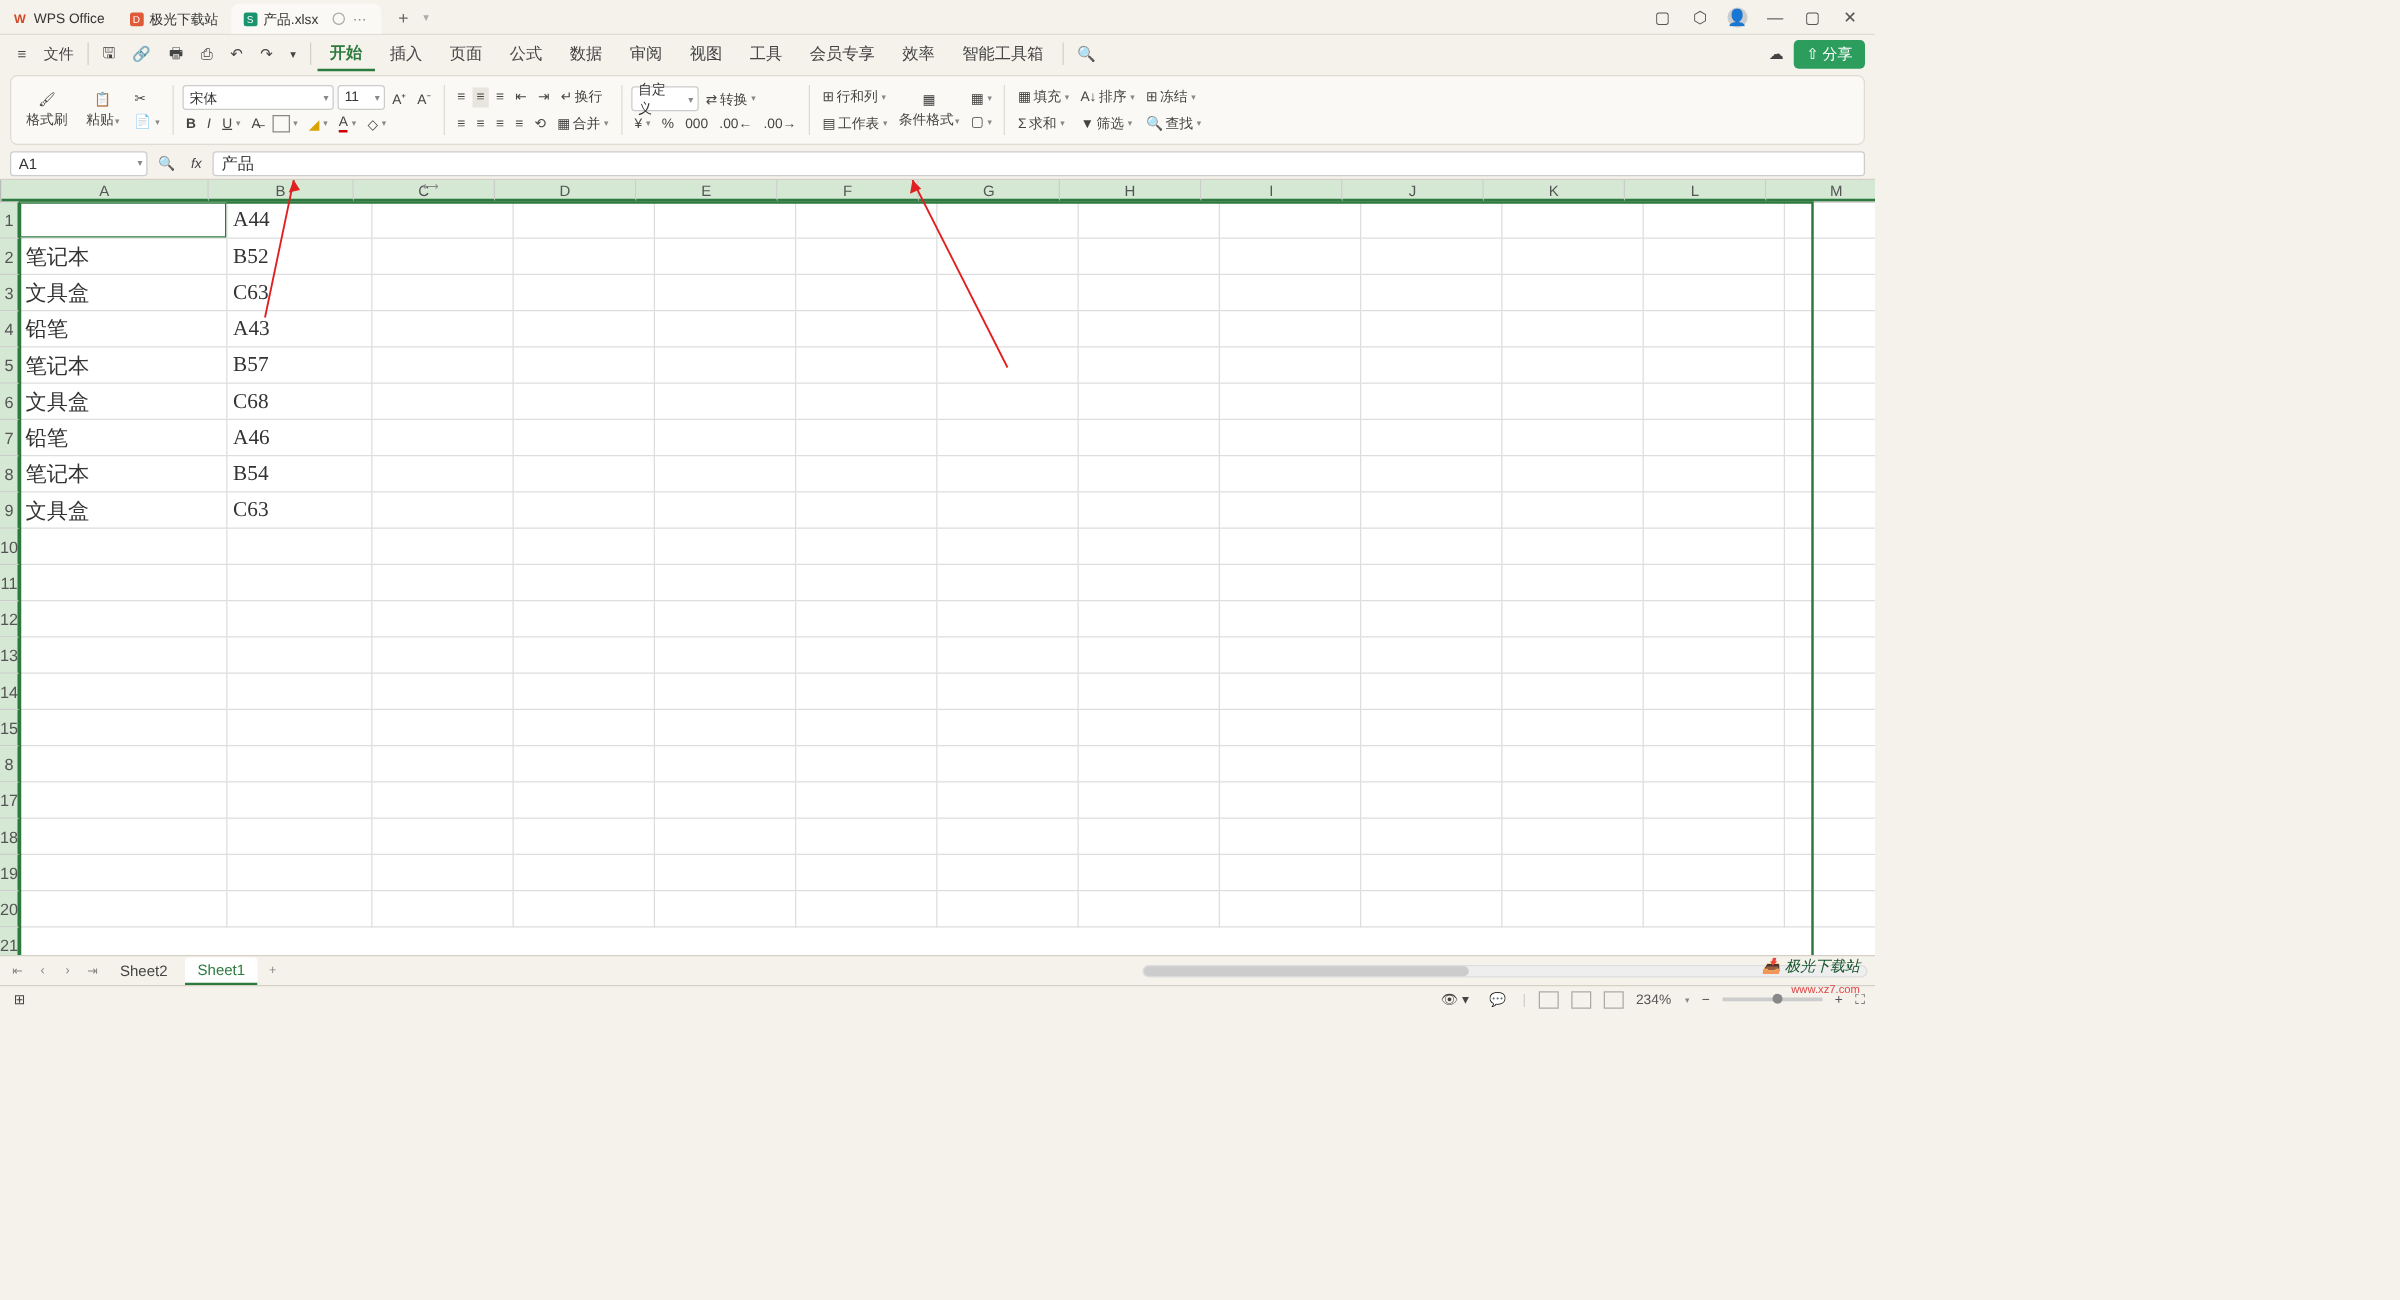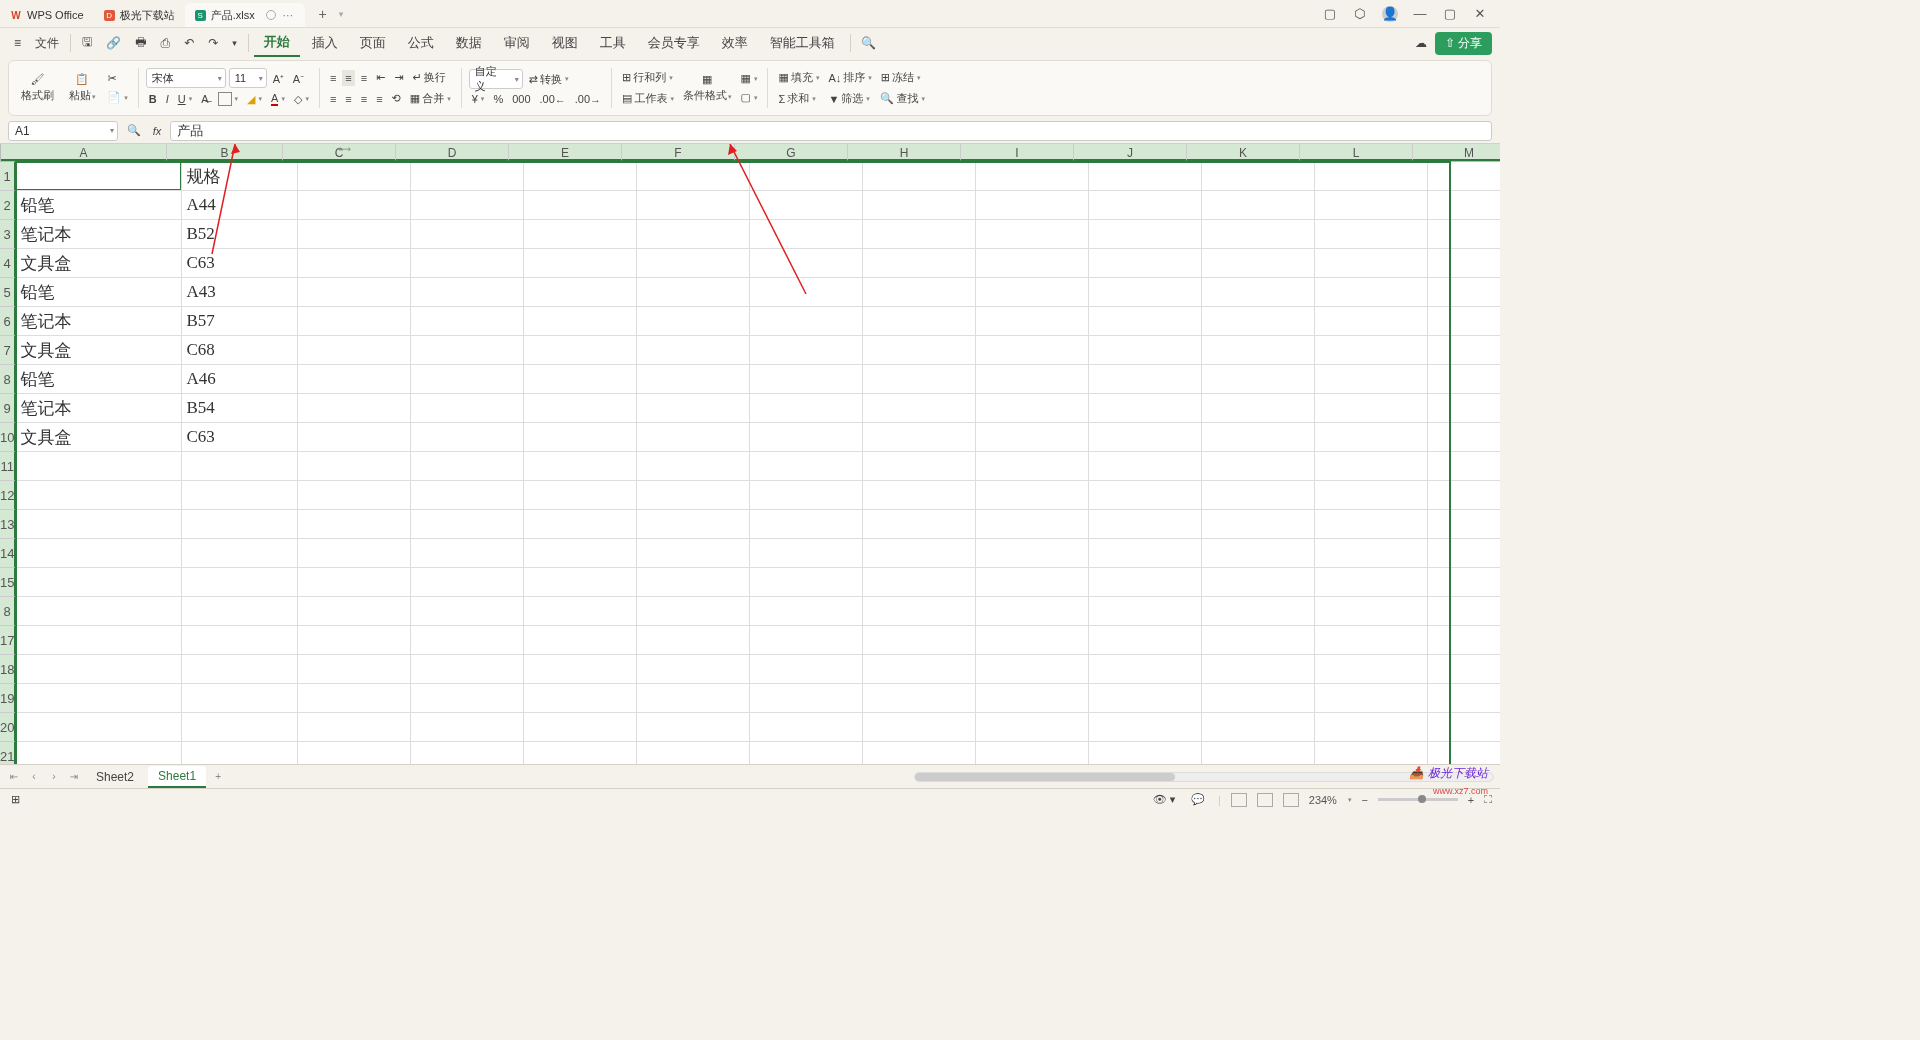--- a/index.html
+++ b/index.html
@@ -78,21 +78,21 @@
 .nav-btn { width: 16px; text-align: center; color: #888; cursor: pointer; font-size: 10px; }
 .sheet-tab { padding: 3px 10px; font-size: 12px; cursor: pointer; border-radius: 3px 3px 0 0; color: #444; }
 .sheet-tab.active { background: white; color: #2d7a3e; border-bottom: 2px solid #2d7a3e; font-weight: 500; }
 
 .status-bar { height: 22px; display: flex; align-items: center; background: #f5f2ec; border-top: 1px solid #d5d0c5; padding: 0 8px; }
 .status-right { margin-left: auto; display: flex; align-items: center; gap: 10px; font-size: 11px; color: #555; }
 .view-btn { width: 16px; height: 14px; border: 1px solid #aaa; cursor: pointer; }
 .zoom-slider { width: 80px; height: 3px; background: #ccc; position: relative; }
 .zoom-slider::after { content: ''; position: absolute; left: 50%; top: -3px; width: 8px; height: 8px; background: #888; border-radius: 50%; }
 
-.watermark { position: absolute; right: 12px; bottom: 30px; font-size: 12px; color: #6d28d9; font-style: italic; }
+.watermark { position: absolute; right: 12px; bottom: 30px; font-size: 12px; color: #14532d; font-style: italic; }
 .watermark-sub { position: absolute; right: 12px; bottom: 16px; font-size: 9px; color: #d44; }
 
 .col-marker { position: absolute; left: 338px; top: 0; font-size: 9px; color: #888; }
 </style>
 </head>
 <body>
 
 <div class="titlebar">
   <div class="tab">
     <span class="tab-icon wps-icon">W</span>
@@ -164,21 +164,21 @@
       <span><span>粘贴</span><span class="tiny-arrow">▾</span></span>
     </span>
   </div>
   <div class="rib-col">
     <span class="rib-btn">✂</span>
     <span class="rib-btn">📄<span class="tiny-arrow">▾</span></span>
   </div>
   <div class="rib-sep"></div>
   <div class="rib-col">
     <div class="rib-row">
-      <span class="select-input" style="width:80px">
+      <span class="select-input" style="width:121px">
           <span>宋体</span>
           <span class="select-arrow">▾</span>
         </span>
       <span class="select-input" style="width:38px">
           <span>11</span>
           <span class="select-arrow">▾</span>
         </span>
       <span class="rib-btn">A⁺</span>
       <span class="rib-btn">A⁻</span>
     </div>
@@ -324,35 +324,20 @@
         <div class="row-head sel">8</div>
         <div class="row-head sel">17</div>
         <div class="row-head sel">18</div>
         <div class="row-head sel">19</div>
         <div class="row-head sel">20</div>
         <div class="row-head sel">21</div>
       </div>
     <div class="cells" id="cells">
       <div class="selection-border" style="left:-1px;top:-1px;width:1436px;height:611px"></div>
       <div class="active-cell-bg" style="left:0;top:0;width:165px;height:28px"></div>
-    <div class="row">
-          <div class="cell col-a">产品</div>
-          <div class="cell col-b">规格</div>
-          <div class="cell col-rest"></div>
-          <div class="cell col-rest"></div>
-          <div class="cell col-rest"></div>
-          <div class="cell col-rest"></div>
-          <div class="cell col-rest"></div>
-          <div class="cell col-rest"></div>
-          <div class="cell col-rest"></div>
-          <div class="cell col-rest"></div>
-          <div class="cell col-rest"></div>
-          <div class="cell col-rest"></div>
-          <div class="cell col-rest"></div>
-        </div>
         <div class="row">
           <div class="cell col-a">铅笔</div>
           <div class="cell col-b">A44</div>
           <div class="cell col-rest"></div>
           <div class="cell col-rest"></div>
           <div class="cell col-rest"></div>
           <div class="cell col-rest"></div>
           <div class="cell col-rest"></div>
           <div class="cell col-rest"></div>
           <div class="cell col-rest"></div>

